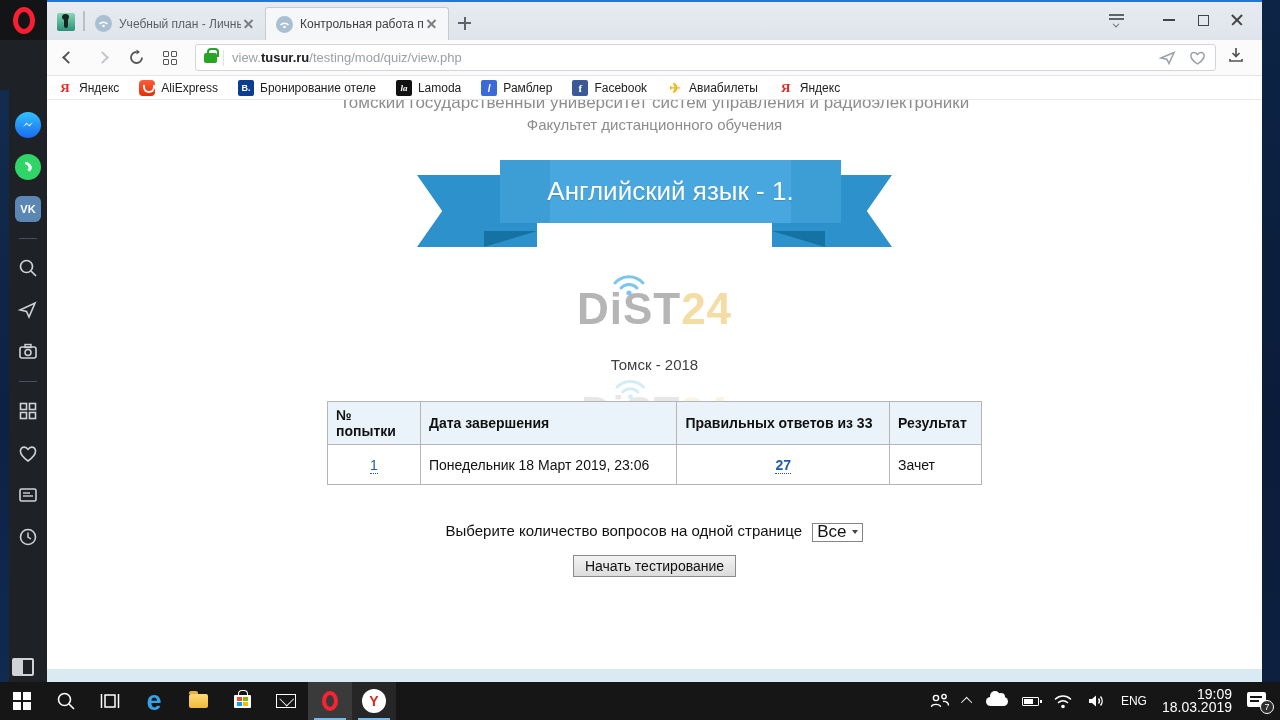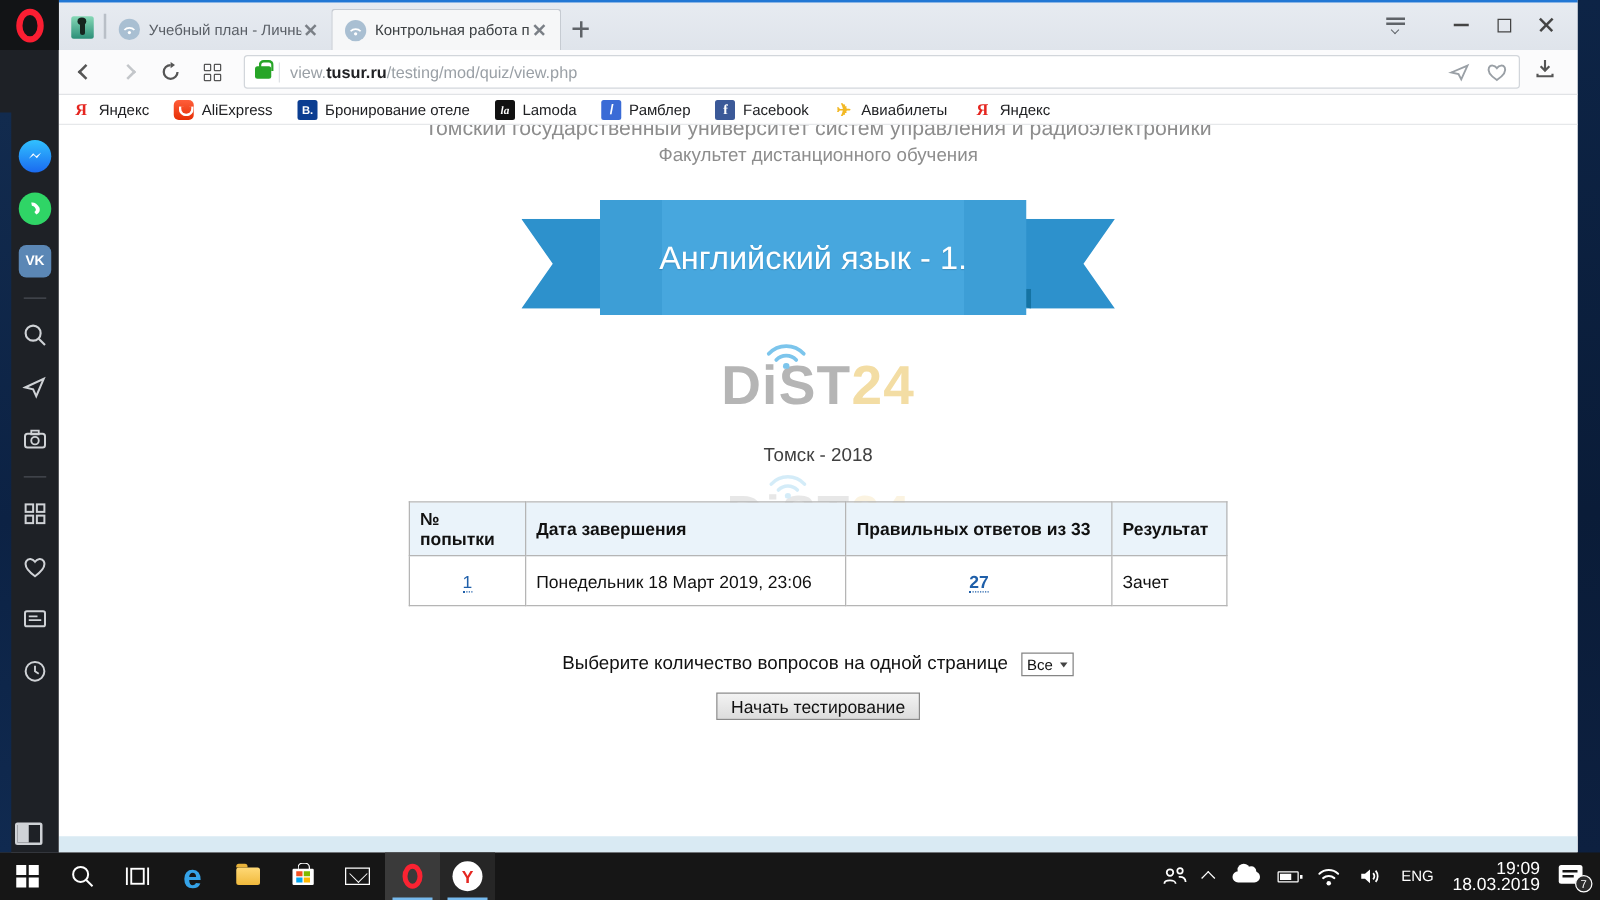--- a/index.html
+++ b/index.html
@@ -98,21 +98,21 @@
   .uni1 { margin-top:-7px; text-align:center; font-size:17px; color:#8d8d8d; }
   .uni2 { margin-top:3px;  text-align:center; font-size:15px; color:#8d8d8d; }
 
   .ribbon { position:relative; width:475px; height:88px; margin:27px auto 0; }
   .tail { position:absolute; top:15px; width:120px; height:72px; background:#2d91cc; }
   .tail.l { left:0;  clip-path:polygon(0 0,100% 0,100% 100%,0 100%,21% 50%); }
   .tail.r { right:0; clip-path:polygon(0 0,100% 0,79% 50%,100% 100%,0 100%); }
   .fold { position:absolute; top:71px; width:53px; height:16px; background:#1573a3; }
   .fold.l { left:67px;  clip-path:polygon(0 0,100% 0,0 100%); }
   .fold.r { right:67px; clip-path:polygon(0 0,100% 0,100% 100%); }
-  .band { position:absolute; left:63px; top:0; width:341px; height:92px;
+  .band { position:absolute; left:83px; top:0; width:341px; height:63px;
           background:linear-gradient(90deg,#3d9ed6 0,#3d9ed6 50px,#47a7de 50px,#47a7de 291px,#3d9ed6 291px);
           display:flex; align-items:center; justify-content:center; }
   .band span { color:#fff; font-size:26px; text-shadow:0 1px 1px rgba(0,0,0,.15); white-space:nowrap; }
 
   .dist-logo { position:relative; width:220px; margin:36px auto 0; text-align:center; font-weight:bold; font-size:44px; letter-spacing:1px; }
   .dist-logo .g { color:#b5b5b5; } .dist-logo .y { color:#f3dda4; }
   .dist-logo svg { position:absolute; left:62px; top:-19px; }
   .city { margin-top:22px; text-align:center; font-size:15px; color:#404040; }
 
   .tablewrap { position:relative; width:655px; margin:28px auto 0; }
@@ -122,21 +122,21 @@
   .results td { border:1px solid #b5b5b5; padding:9px 8px; height:40px; background:transparent; }
   .results td.c { text-align:center; }
   a.qlink { color:#1f5fa9; text-decoration:none; border-bottom:1px dotted #1f5fa9; cursor:pointer; }
   a.qlink.b { font-weight:bold; }
 
   .commentbox { width:843px; height:100px; margin:5px auto 0; border:1px solid #c9c9c9; padding:22px 12px 0 12px; }
   .commentbox h3 { font-size:15px; color:#111; font-weight:bold; }
   .commentbox p  { font-size:14px; color:#111; margin-top:19px; }
 
   .perpage { margin-top:37px; text-align:center; font-size:15px; color:#111; }
-  .fselect { display:inline-flex; align-items:center; border:1px solid #858585; background:#fff; height:19px; padding:0 4px; font-size:12px; margin-left:6px; vertical-align:middle; cursor:default; }
+  .fselect { display:inline-flex; align-items:center; border:1px solid #858585; background:#fff; height:19px; padding:0 4px; font-size:17px; margin-left:6px; vertical-align:middle; cursor:default; }
   .fselect i { width:0; height:0; border-left:3.5px solid transparent; border-right:3.5px solid transparent; border-top:4px solid #444; margin-left:6px; }
   .startrow { margin-top:13px; text-align:center; }
   .startbtn { font-family:"Liberation Sans", sans-serif; font-size:14px; color:#111; padding:2px 11px; background:linear-gradient(180deg,#f3f3f3,#dcdcdc); border:1px solid #8a8a8a; cursor:pointer; }
   .page-footer { position:absolute; left:0; right:0; bottom:0; height:13px; background:#d9eaf3; }
 
   
   .taskbar { position:absolute; left:0; bottom:0; width:1280px; height:38px; background:#161616; display:flex; align-items:stretch; z-index:10; }
   .tb-ico { width:44px; display:flex; align-items:center; justify-content:center; cursor:pointer; position:relative; }
   .tb-ico.app-active { background:#3a3a3a; }
   .tb-ico.app-active::after, .tb-ico.app-run::after { content:""; position:absolute; left:6px; right:6px; bottom:0; height:2px; background:#76b9ed; }

